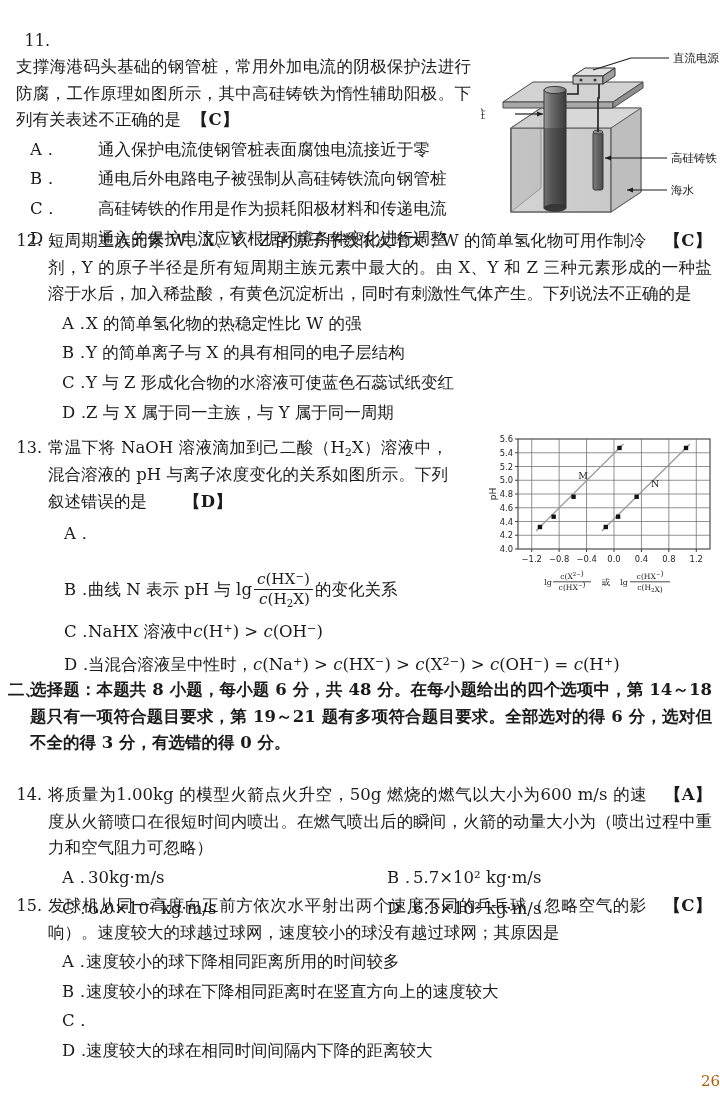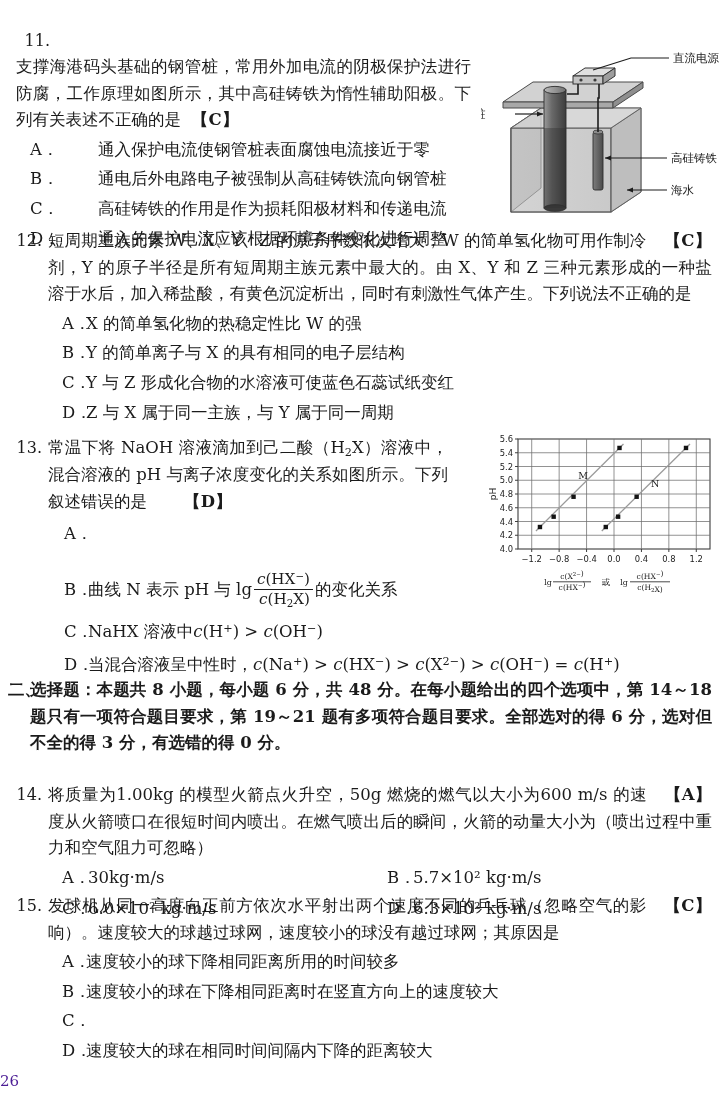--- a/index.html
+++ b/index.html
@@ -168,23 +168,23 @@
   
   #q15 { position: absolute; left: 8px; top: 893px; width: 704px; }
   #q15 .q-body { width: 668px; }
 
   
   #pageno {
     position: absolute;
     left: 0;
     top: 1072px;
     width: 720px;
-    text-align: left;
+    text-align: right;
     font-size: 15px;
-    color: #4c1d95;
+    color: #a16207;
   }
 
   
   .chart-svg { display: block; }
 </style>
 </head>
 <body>
 
 <div class="page">
 

